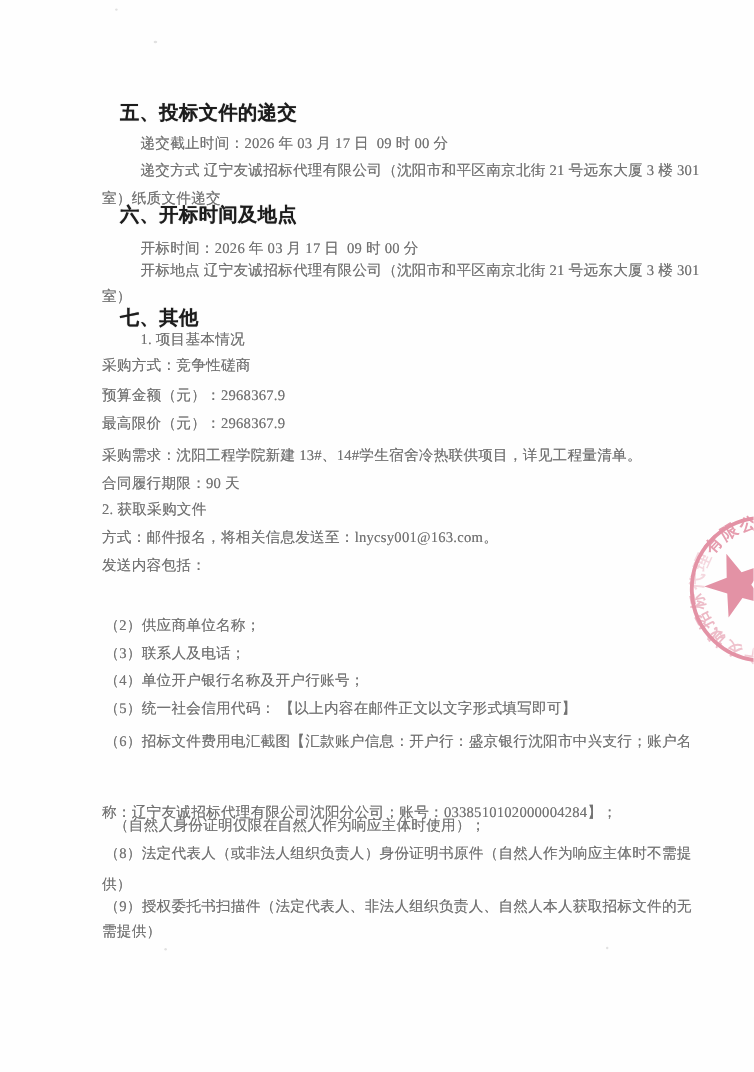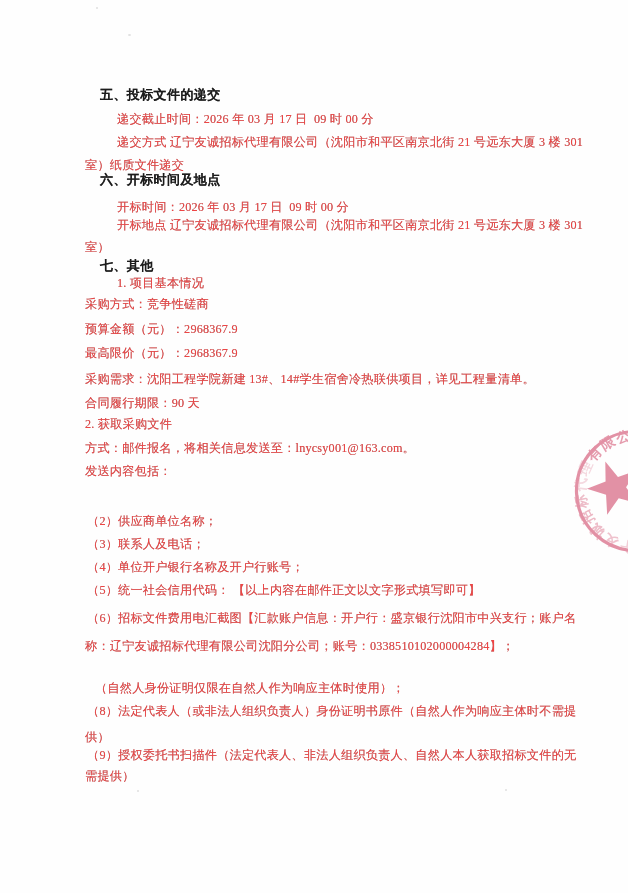--- a/index.html
+++ b/index.html
@@ -4,26 +4,26 @@
 <style>
   html,body{margin:0;padding:0;}
   body{
     width:628px;height:893px;position:relative;overflow:hidden;
     background:#ffffff;
     font-family:"Liberation Serif","DejaVu Serif",serif;
   }
   .page{position:absolute;inset:0;background:#fefefe;}
   .line{
     position:absolute;white-space:pre;
-    font-size:12.2px;line-height:15px;color:#ef4444;
+    font-size:12.2px;line-height:15px;color:#737373;
     text-shadow:0 0 0.5px rgba(70,70,70,.55);
     letter-spacing:0.2px;
   }
   .heading{
-    font-weight:bold;font-size:13px;color:#1c1c1c;
+    font-weight:bold;font-size:16px;color:#1c1c1c;
     text-shadow:0 0 0.6px rgba(20,20,20,.65);
     letter-spacing:0.4px;
   }
   .speck{position:absolute;background:#c9c9c9;border-radius:50%;opacity:.55;}
   .stamp-wrap{position:absolute;left:552px;top:402px;width:76px;height:190px;overflow:visible;pointer-events:none;}
   .stamp-wrap svg{overflow:visible;}
   .seal-char{font-family:"Liberation Serif","DejaVu Serif",serif;font-weight:bold;font-size:14px;}
 </style>
 </head>
 <body>
@@ -53,21 +53,21 @@
   <div class="line" style="left:85px;top:372px;">采购需求：沈阳工程学院新建 13#、14#学生宿舍冷热联供项目，详见工程量清单。</div>
   <div class="line" style="left:85px;top:396px;">合同履行期限：90 天</div>
   <div class="line" style="left:85px;top:417px;">2. 获取采购文件</div>
   <div class="line" style="left:85px;top:441px;">方式：邮件报名，将相关信息发送至：lnycsy001@163.com。</div>
   <div class="line" style="left:85px;top:464px;">发送内容包括：</div>
   <div class="line" style="left:87px;top:514px;">（2）供应商单位名称；</div>
   <div class="line" style="left:87px;top:537px;">（3）联系人及电话；</div>
   <div class="line" style="left:87px;top:560px;">（4）单位开户银行名称及开户行账号；</div>
   <div class="line" style="left:87px;top:583px;">（5）统一社会信用代码： 【以上内容在邮件正文以文字形式填写即可】</div>
   <div class="line" style="left:87px;top:611px;">（6）招标文件费用电汇截图【汇款账户信息：开户行：盛京银行沈阳市中兴支行；账户名</div>
-  <div class="line" style="left:85px;top:639px;">称：辽宁友诚招标代理有限公司沈阳分公司；账号：0338510102000004284】；</div>
+  <div class="line" style="left:85px;top:670px;">称：辽宁友诚招标代理有限公司沈阳分公司；账号：0338510102000004284】；</div>
   <div class="line" style="left:95px;top:681px;">（自然人身份证明仅限在自然人作为响应主体时使用）；</div>
   <div class="line" style="left:87px;top:704px;">（8）法定代表人（或非法人组织负责人）身份证明书原件（自然人作为响应主体时不需提</div>
   <div class="line" style="left:85px;top:730px;">供）</div>
   <div class="line" style="left:87px;top:748px;text-align:right;">（9）授权委托书扫描件（法定代表人、非法人组织负责人、自然人本人获取招标文件的无</div>
   <div class="line" style="left:85px;top:769px;">需提供）</div>
 
   <div class="stamp-wrap">
     <svg width="170" height="190" viewBox="0 0 170 190">
       <g transform="translate(84,89) rotate(-92)" opacity="0.82">
         <circle cx="0" cy="0" r="59.5" fill="none" stroke-width="3.2" stroke="#dd7a92"></circle>

